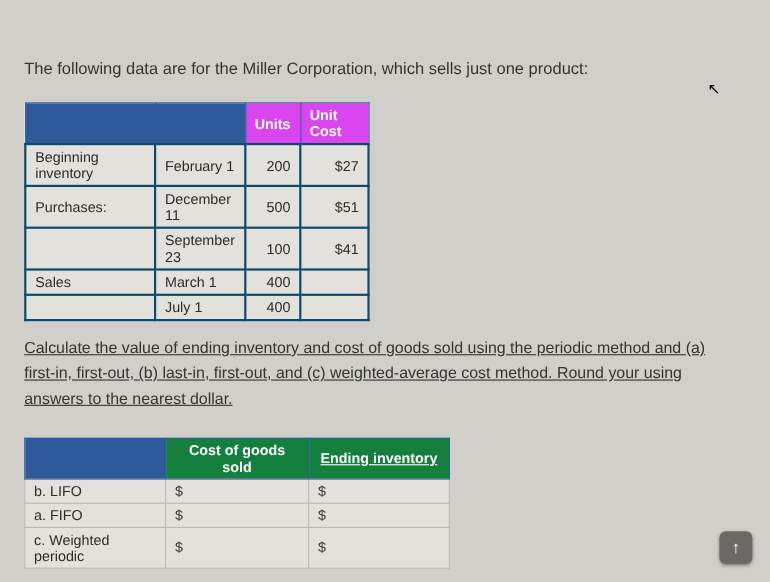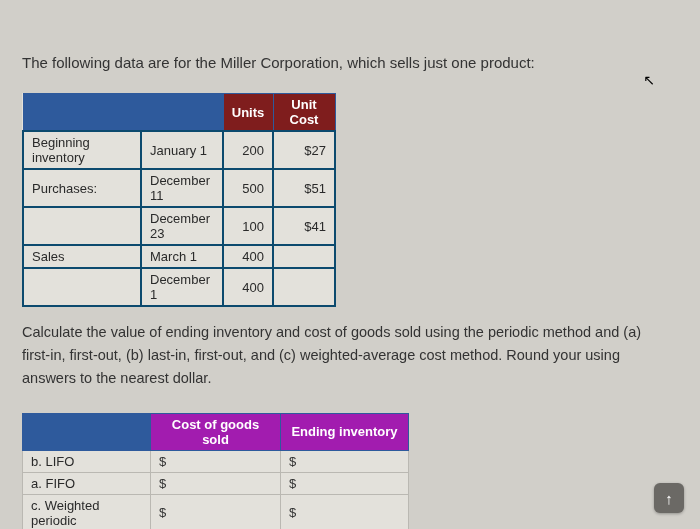--- a/index.html
+++ b/index.html
@@ -28,46 +28,46 @@
     background: #e3e1db;
   }
   .t1 th, .t1 td {
     border: 2px solid #0c4a6e;
     padding: 3px 8px;
     font-size: 13px;
     text-align: left;
     height: 22px;
   }
   .t1 .hdr {
-    background: #7f1d1d;
+    background: #d946ef;
     color: #fff;
     font-weight: 600;
-    text-align: center;
     border: 1px solid #2e5a9c;
   }
   .t1 .blank-hdr {
     background: #2e5a9c;
     border: 1px solid #2e5a9c;
   }
   .t1 .units, .t1 .cost { text-align: right; }
   .question {
     margin: 14px 0 22px 0;
     line-height: 1.6;
     color: #333;
     font-size: 14.5px;
+    text-decoration: underline;
   }
   .t2 th, .t2 td {
     border: 1px solid #bab8b2;
     padding: 3px 8px;
     font-size: 13px;
     text-align: left;
     height: 22px;
   }
   .t2 .hdr {
-    background: #a21caf;
+    background: #15803d;
     color: #fff;
     font-weight: 600;
     text-align: center;
     border: 1px solid #2e5a9c;
   }
   .t2 .blank-hdr {
     background: #2e5a9c;
     border: 1px solid #2e5a9c;
   }
   .dollar { color: #333; }
@@ -92,63 +92,63 @@
     color: #fff;
     font-size: 15px;
     box-shadow: 0 1px 3px rgba(0,0,0,.3);
   }
   .col-lab { width: 118px; }
   .col-date { width: 82px; }
   .col-units { width: 50px; }
   .col-cost { width: 62px; }
   .col2-lab { width: 128px; }
   .col2-cogs { width: 130px; }
-  .col2-end { width: 128px; }
+  .col2-end { width: 128px; text-decoration: underline; }
 </style>
 </head>
 <body>
 
 <div class="page">
   <div class="intro">The following data are for the Miller Corporation, which sells just one product:</div>
 
   <table class="t1">
     <tbody>
         <tr>
       <th class="blank-hdr col-lab"></th>
       <th class="blank-hdr col-date"></th>
       <th class="hdr col-units">Units</th>
       <th class="hdr col-cost">Unit Cost</th>
     </tr>
     <tr>
       <td>Beginning inventory</td>
-      <td>January 1</td>
+      <td>February 1</td>
       <td class="units">200</td>
       <td class="cost">$27</td>
     </tr>
     <tr>
       <td>Purchases:</td>
       <td>December 11</td>
       <td class="units">500</td>
       <td class="cost">$51</td>
     </tr>
     <tr>
       <td></td>
-      <td>December 23</td>
+      <td>September 23</td>
       <td class="units">100</td>
       <td class="cost">$41</td>
     </tr>
     <tr>
       <td>Sales</td>
       <td>March 1</td>
       <td class="units">400</td>
       <td class="cost"></td>
     </tr>
     <tr>
       <td></td>
-      <td>December 1</td>
+      <td>July 1</td>
       <td class="units">400</td>
       <td class="cost"></td>
     </tr>
   </tbody>
     </table>
 
   <div class="question">
     <span>Calculate the value of ending inventory and cost of goods sold using the periodic method and (a)</span><br>
     <span>first-in, first-out, (b) last-in, first-out, and (c) weighted-average cost method. Round your using</span><br>
     <span>answers to the nearest dollar.</span>

